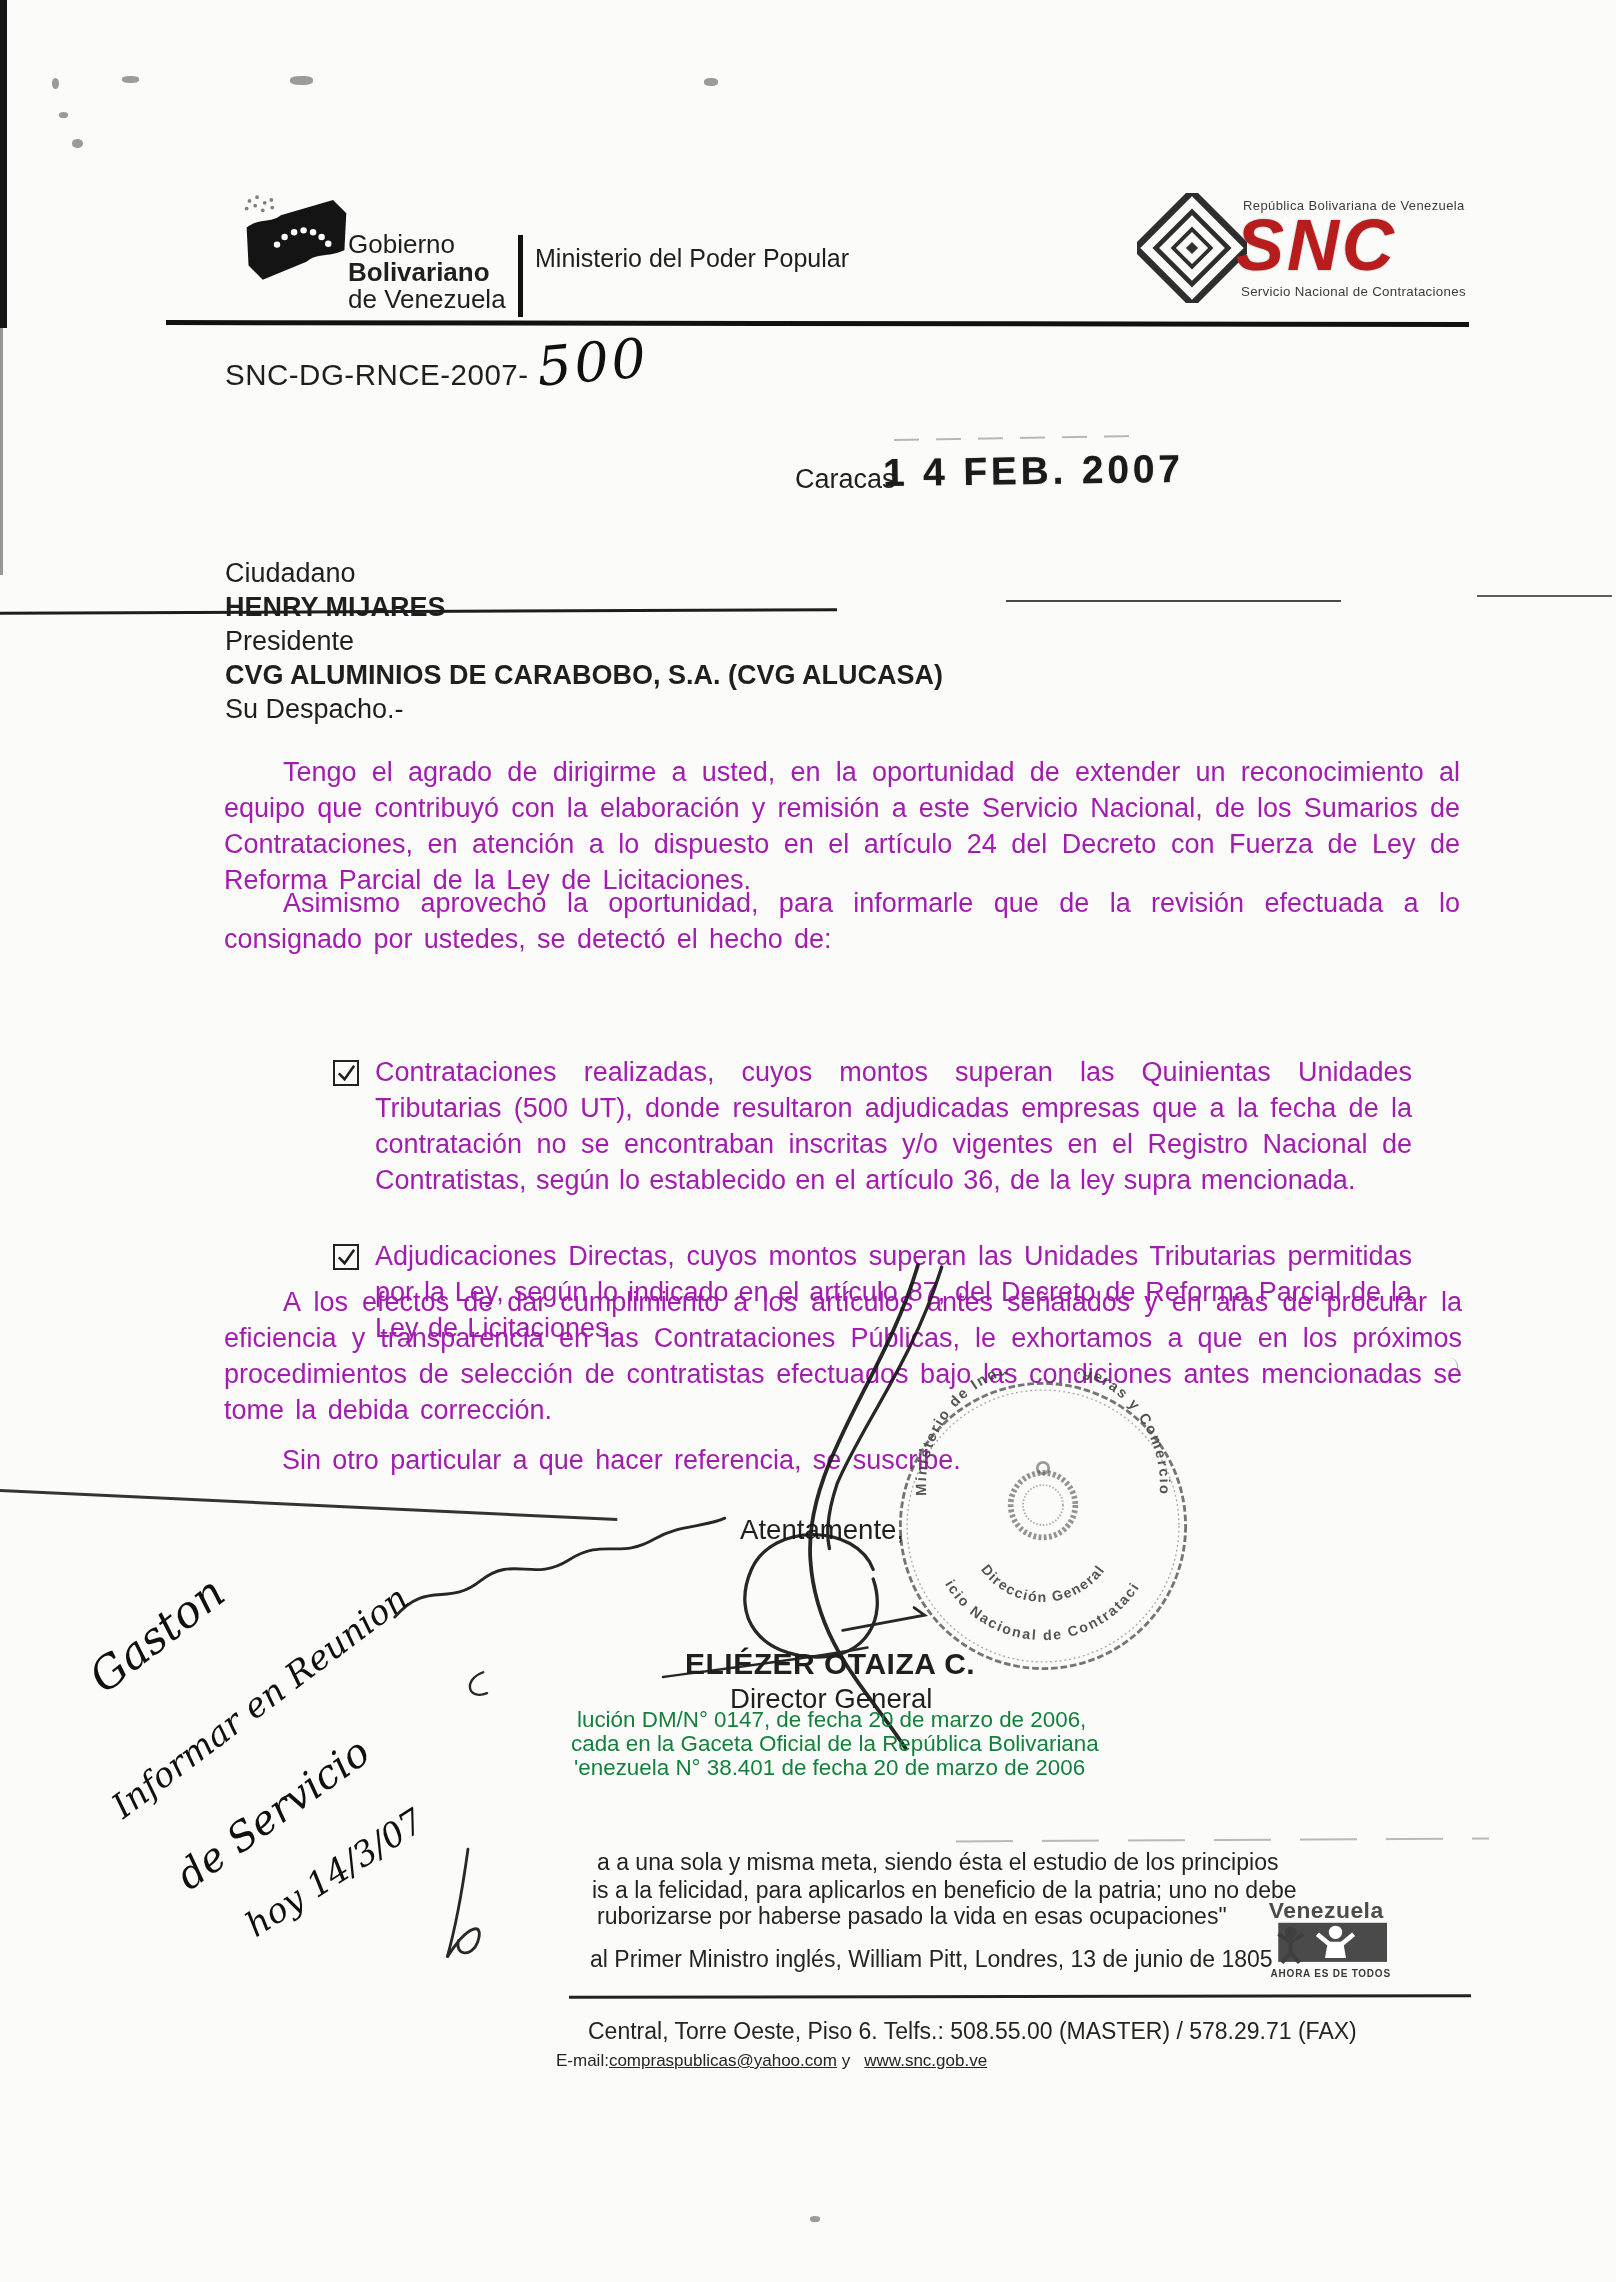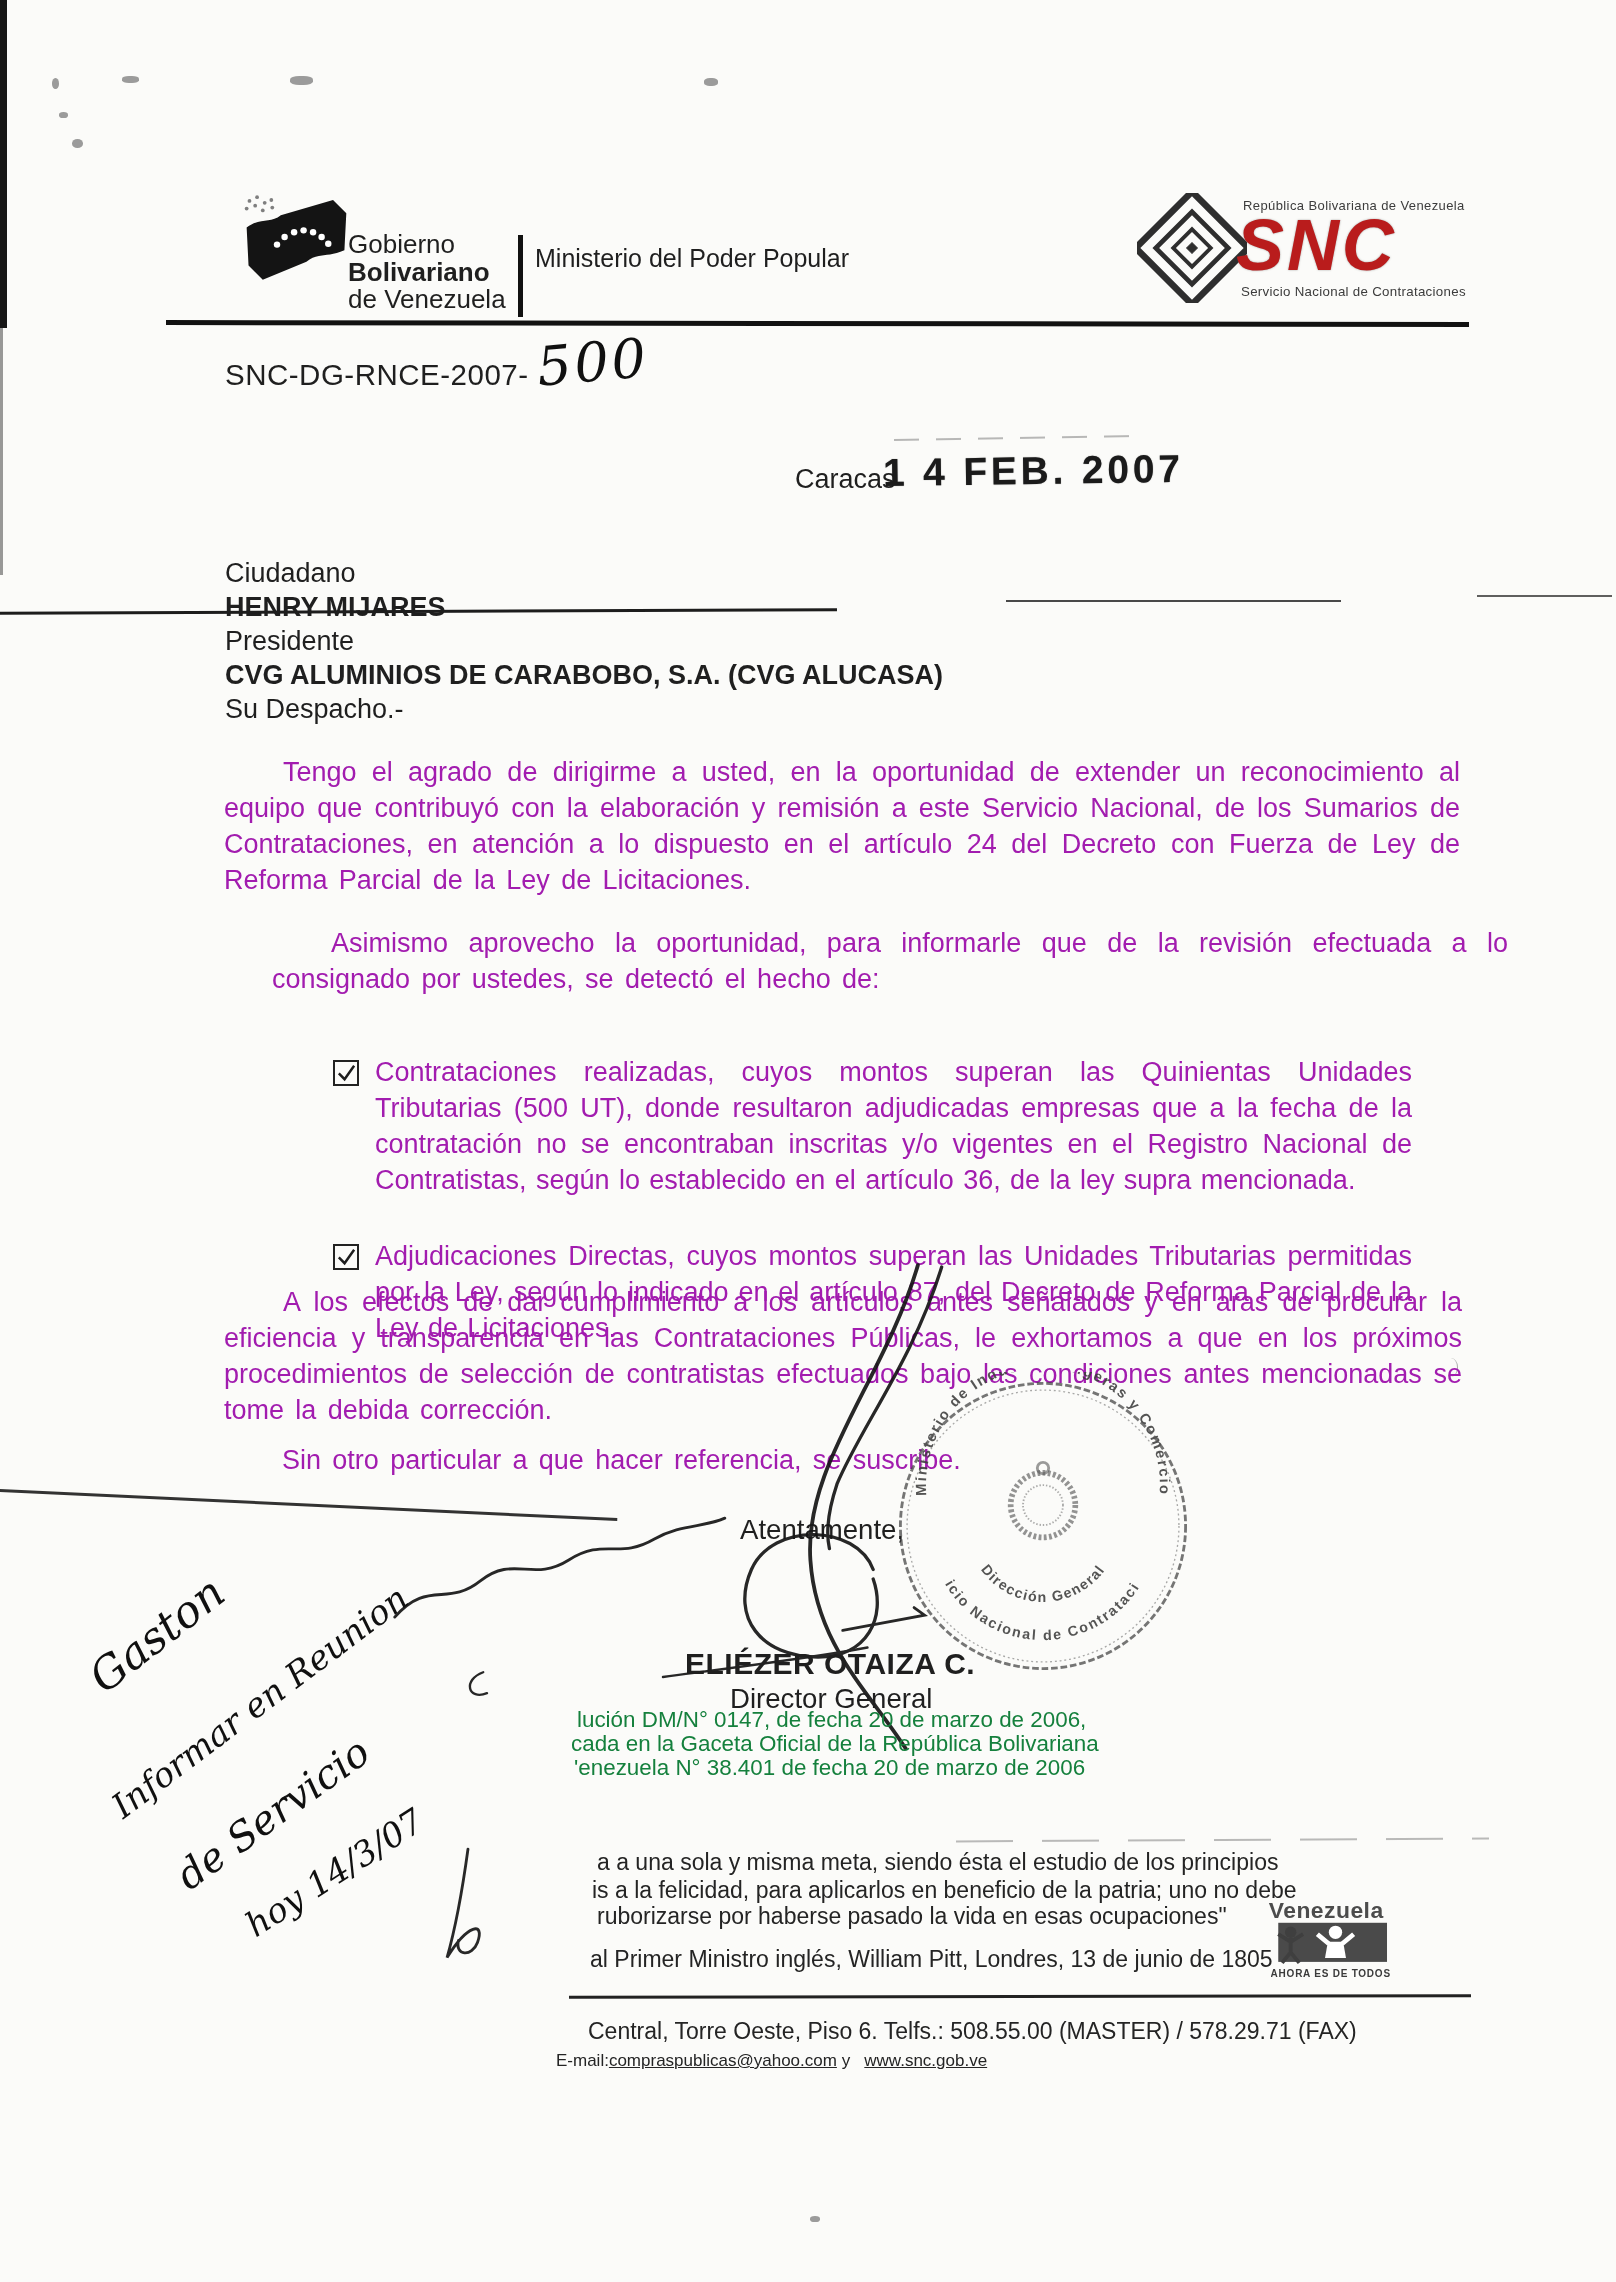--- a/index.html
+++ b/index.html
@@ -106,21 +106,21 @@
     <div class="bold">CVG ALUMINIOS DE CARABOBO, S.A. (CVG ALUCASA)</div>
     <div>Su Despacho.-</div>
   </div>
 
   <div class="seg" style="left:0;top:610px;width:837px;transform:rotate(-.25deg);"></div>
   <div class="seg" style="left:1006px;top:600px;width:335px;height:1.9px;opacity:.8;"></div>
   <div class="seg" style="left:1477px;top:595px;width:135px;height:1.9px;opacity:.7;"></div>
 
   <div class="abs body-text indent" style="left:224px;top:754px;width:1236px;">Tengo el agrado de dirigirme a usted, en la oportunidad de extender un reconocimiento al equipo que contribuyó con la elaboración y remisión a este Servicio Nacional, de los Sumarios de Contrataciones, en atención a lo dispuesto en el artículo 24 del Decreto con Fuerza de Ley de Reforma Parcial de la Ley de Licitaciones.</div>
 
-  <div class="abs body-text indent" style="left:224px;top:925px;width:1236px;margin-left:48px;">Asimismo aprovecho la oportunidad, para informarle que de la revisión efectuada a lo consignado por ustedes, se detectó el hecho de:</div>
+  <div class="abs body-text indent" style="left:224px;top:885px;width:1236px;">Asimismo aprovecho la oportunidad, para informarle que de la revisión efectuada a lo consignado por ustedes, se detectó el hecho de:</div>
 
   <div class="abs" style="left:333px;top:1014px;width:1084px;">
     <div class="check-item">
       <span class="chk">
         <svg width="22" height="22" viewBox="0 0 23 23">
             <path d="M4 12 L10 18 L20 4" fill="none" stroke="#1d1d1d" stroke-width="2.6"></path>
           </svg>
       </span>
       <div class="body-text" style="width:1037px;word-spacing:1.9px;">Contrataciones realizadas, cuyos montos superan las Quinientas Unidades Tributarias (500 UT), donde resultaron adjudicadas empresas que a la fecha de la contratación no se encontraban inscritas y/o vigentes en el Registro Nacional de Contratistas, según lo establecido en el artículo 36, de la ley supra mencionada.</div>
     </div>

